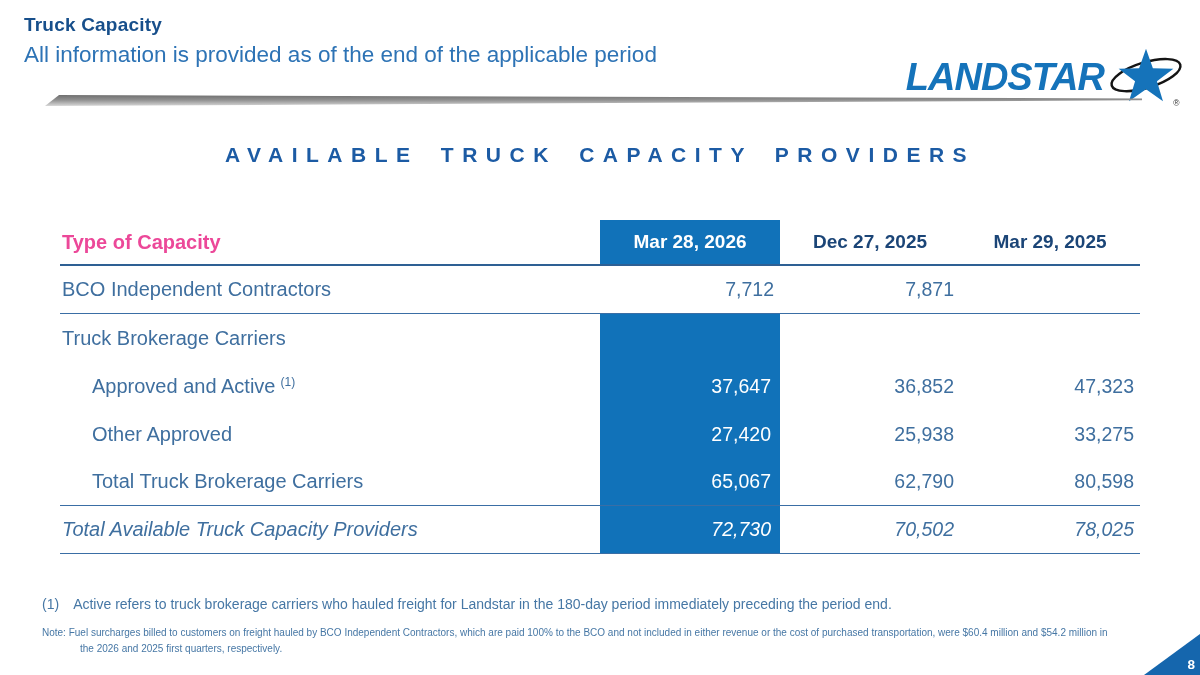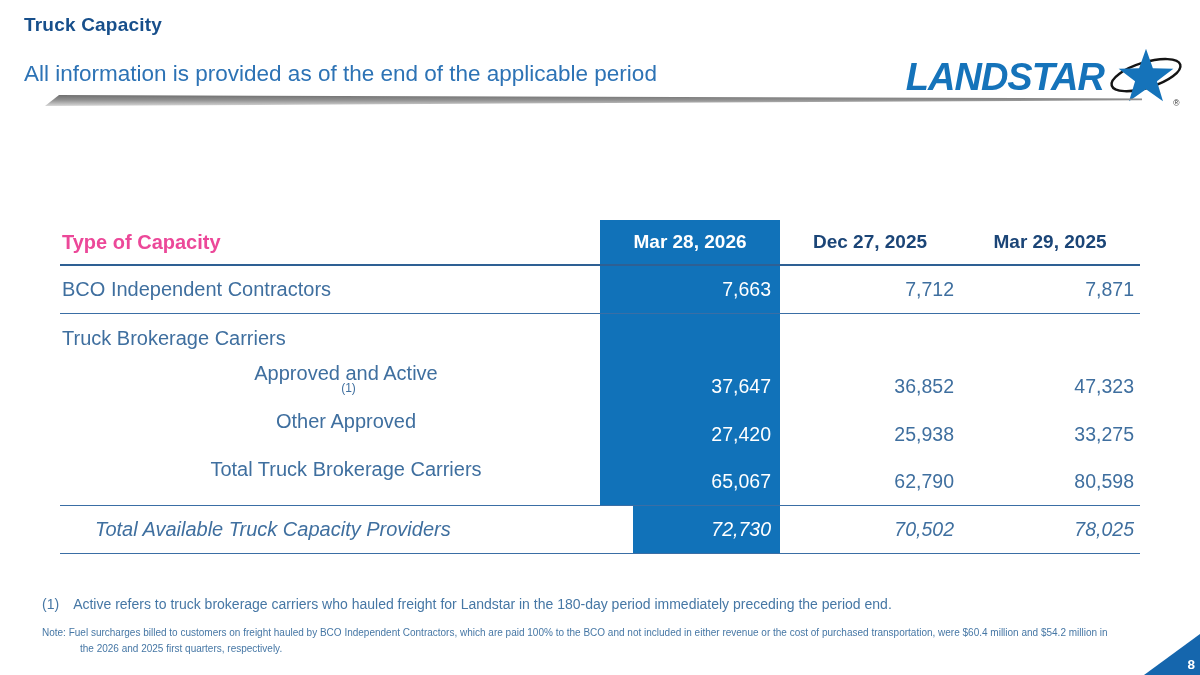--- a/index.html
+++ b/index.html
@@ -7,21 +7,21 @@
   .slide {
     position:relative; width:1200px; height:675px; background:#ffffff;
     font-family:"Liberation Sans", sans-serif; overflow:hidden; margin:0 auto;
   }
   
   .title {
     position:absolute; left:24px; top:14px;
     font-size:19px; font-weight:bold; color:#174f8b; letter-spacing:0.2px;
   }
   .subtitle {
-    position:absolute; left:24px; top:61px;
+    position:absolute; left:24px; top:42px;
     font-size:22.5px; color:#2d73b5; font-weight:400;
   }
   .gray-bar {
     position:absolute; left:45px; top:95px; width:1097px; height:11px;
     background:linear-gradient(180deg,#6f6f6f 0%,#909090 45%,#d7d7d7 100%);
     clip-path:polygon(14px 0%, 100% 32%, 100% 48%, 0% 100%);
   }
   .logo {
     position:absolute; right:16px; top:44px;
     display:flex; align-items:center; gap:4px;
@@ -42,33 +42,33 @@
   .tr {
     display:grid; grid-template-columns:1fr 180px 180px 180px;
     height:48px; align-items:stretch; box-sizing:border-box;
   }
   .tr.header-row { height:46px; }
   .tr.bordered    { border-bottom:1.5px solid #3a6ea5; }
   .tr.header-row  { border-bottom:2px solid #2e6094; }
   .td { display:flex; align-items:center; }
   .label { font-size:20px; color:#3f6f9f; padding-left:2px; }
   .label sup { font-size:12px; margin-left:5px; transform:translateY(-4px); }
-  .indent .label { padding-left:32px;flex-direction:column; }
+  .indent .label { padding-left:32px; }
   .th-label { font-size:20px; font-weight:bold; color:#ec4899; padding-left:2px; }
   .num {
     font-size:19.5px; color:#3f6f9f;
     justify-content:flex-end; padding-right:6px;
   }
   .hl { background:#1172b9; color:#ffffff; padding-right:9px; }
   .th-date {
     font-size:19px; font-weight:bold; color:#1b4577;
     justify-content:center; padding-right:0;
   }
   .th-date.hl { color:#ffffff; }
-  .italic-row .label, .italic-row .num { font-style:italic;margin-left:33px; }
+  .italic-row .label, .italic-row .num { font-style:italic; }
   .bold-vals .num:not(.hl) { font-weight:bold; color:#1b4577; }
   
   .footnote1 {
     position:absolute; left:42px; top:596px;
     font-size:14px; color:#4677a5;
   }
   .footnote1 .marker { margin-right:14px; }
   .note {
     position:absolute; left:42px; top:625px; width:1078px;
     font-size:10px; color:#4677a5; line-height:1.55;
@@ -96,33 +96,33 @@
     <span class="logo-text">LANDSTAR</span>
     <svg class="logo-star" viewBox="0 0 80 70" aria-hidden="true">
       <ellipse cx="40" cy="33" rx="38" ry="13.5" fill="none" stroke="#141414" stroke-width="2.6" transform="rotate(-17 40 33)"></ellipse>
       <polygon fill="#1573ba" points="40,5 47.3,25.8 69,26.3 51.6,39.6 58,60.8 40,48 22,60.8 28.4,39.6 11,26.3 32.7,25.8"></polygon>
       <text x="69" y="66" font-size="9" fill="#333333">®</text>
     </svg>
   </div>
 
   <div class="gray-bar"></div>
 
+  <div class="section-title">AVAILABLE TRUCK CAPACITY PROVIDERS</div>
 
   <div class="cap-table">
 
     <div class="tr header-row">
       <div class="td th-label">Type of Capacity</div>
       <div class="td th-date hl">Mar 28, 2026</div>
       <div class="td th-date">Dec 27, 2025</div>
       <div class="td th-date">Mar 29, 2025</div>
     </div>
 
     <div class="tr bordered">
       <div class="td label">BCO Independent Contractors</div>
-      <div class="td num hl">7,663</div>
       <div class="td num">7,712</div>
       <div class="td num">7,871</div>
     </div>
 
     <div class="tr">
       <div class="td label">Truck Brokerage Carriers</div>
       <div class="td num hl"></div>
       <div class="td num"></div>
       <div class="td num"></div>
     </div>

